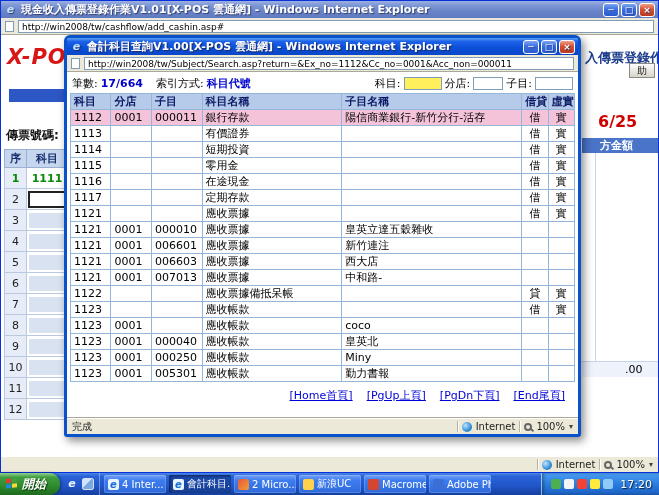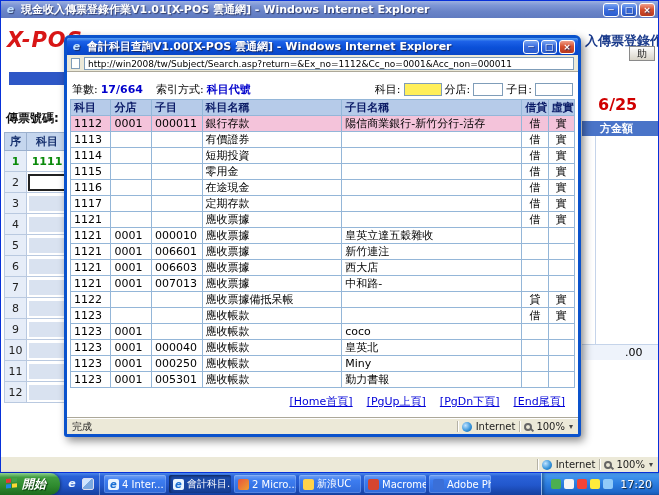--- a/index.html
+++ b/index.html
@@ -64,21 +64,21 @@
   .right-col-line { position:absolute; left:594px; top:118px; width:1px; height:208px; background:#c5d4ea; }
   .amt-row-frag { position:absolute; left:581px; top:326px; width:78px; height:16px; background:#eef3fb;
                   border-top:1px solid #c5d4ea; }
   .amt-value-frag { left:624px; top:328px; font-size:11px; color:#000; }
 
   
   .popup { position:absolute; left:64px; top:35px; width:517px; height:402px; z-index:20;
            border:3px solid #0a52cc; border-radius:6px 6px 3px 3px; background:#ece9d8;
            display:flex; flex-direction:column; box-shadow:3px 4px 8px rgba(0,0,0,.45); }
   .popup .titlebar { border-radius:2px 2px 0 0; }
-  .popup-content { flex:1; background:#fff; padding:8px 3px; overflow:hidden; }
+  .popup-content { flex:1; background:#fff; padding:2px 3px; overflow:hidden; }
   .querybar { display:flex; align-items:center; gap:3px; font-size:11px; height:19px; padding:0 2px; }
   .ql { color:#000; }
   .qv { color:#0000cc; font-weight:bold; }
   .ml-auto { margin-left:auto; }
   .qinput { display:inline-block; width:38px; height:13px; border:1px solid #7f9db9; background:#fff; }
   .qinput.yellow { background:#ffef5a; }
   .qinput.narrow { width:30px; }
   .subject-table { border-collapse:collapse; width:100%; font-size:11px; table-layout:fixed; }
   .subject-table th, .subject-table td { border:1px solid #94b6d8; padding:0 3px; height:15px;
         overflow:hidden; white-space:nowrap; text-align:left; }
@@ -131,20 +131,24 @@
   <div class="main-win">
     <div class="titlebar tb-inactive">
       <span class="ie-e">e</span>
       <span class="tb-title">現金收入傳票登錄作業V1.01[X-POS 雲通網] - Windows Internet Explorer</span>
       <span class="winbtns">
         <span class="wb wb-min">─</span>
         <span class="wb wb-max">□</span>
         <span class="wb wb-close">×</span>
       </span>
     </div>
+    <div class="addrbar">
+      <span class="page-ico"></span>
+      <span class="addr-field">http://win2008/tw/cashflow/add_cashin.asp#</span>
+    </div>
     <div class="main-content">
       <div class="xpos-logo">X-POS</div>
       <div class="blue-strip"></div>
       <div class="voucher-label">傳票號碼:</div>
       <table class="entry-grid">
         <thead>
           <tr>
             <th>序</th>
             <th class="wide">科目</th>
           </tr>

